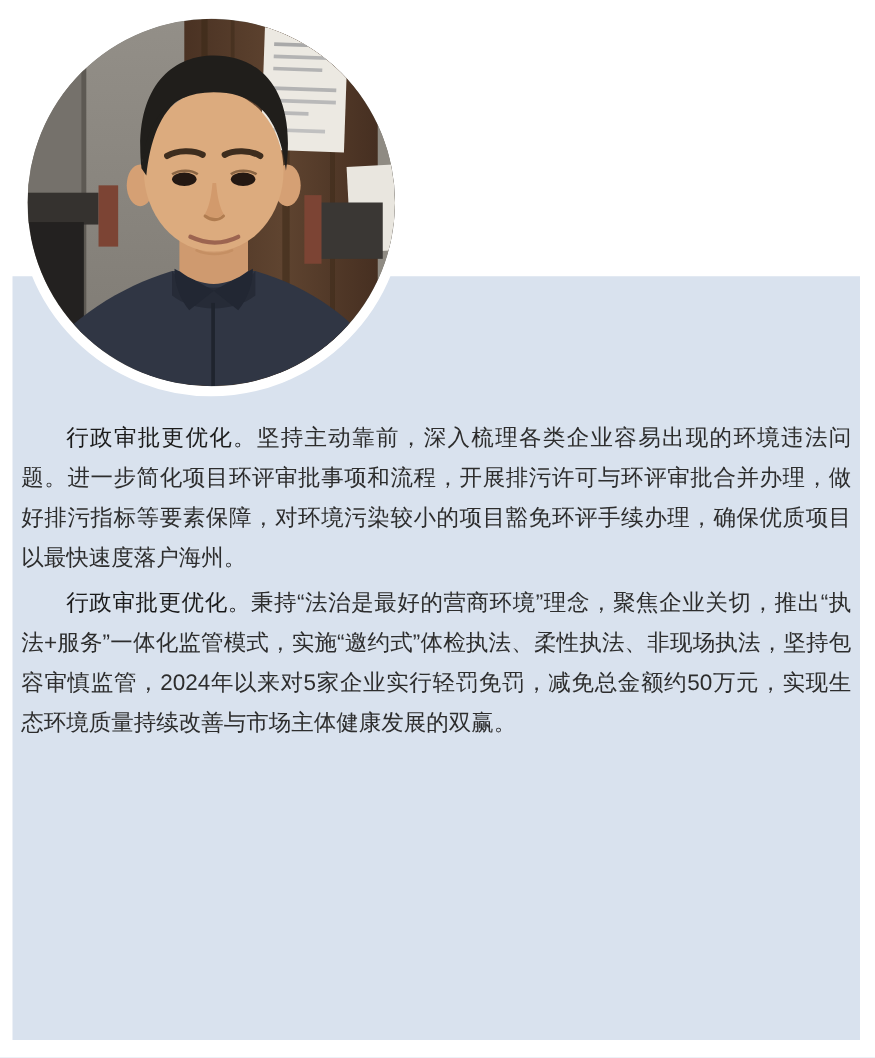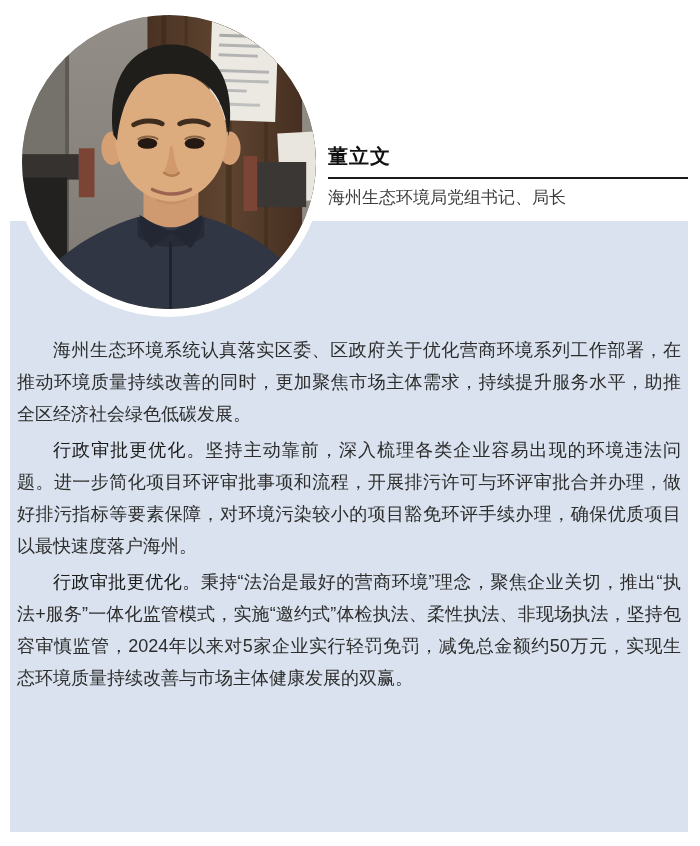--- a/index.html
+++ b/index.html
@@ -106,25 +106,19 @@
         <path d="M 166,127 C 171,123 181,123 187,127" stroke="#8a6544" stroke-width="2" fill="none"></path>
         <path d="M 151,134 C 150,146 148,154 145,159 C 149,164 156,164 160,159 C 157,154 155,146 154,134" fill="#d29a6c"></path>
         <path d="M 145,161 C 150,165 156,165 160,161" stroke="#b07c50" stroke-width="2.5" fill="none" stroke-linecap="round"></path>
         <path d="M 133,178 C 146,184 160,184 172,178" stroke="#9c6450" stroke-width="3.5" fill="none" stroke-linecap="round"></path>
         <path d="M 138,189 C 147,193 158,193 167,189" stroke="#c08a5e" stroke-width="2" fill="none" stroke-linecap="round" opacity="0.7"></path>
         <rect x="150" y="232" width="3" height="68" fill="#1f242e"></rect>
       </g>
     </svg>
   </div>
 
-  <div class="profile-info">
-    <div class="person-name">董立文</div>
-    <hr class="name-divider">
-    <div class="person-title">海州生态环境局党组书记、局长</div>
-  </div>
 
   <div class="content-box">
-    <p><b></b><span>海州生态环境系统认真落实区委、区政府关于优化营商环境系列工作部署，在推动环境质量持续改善的同时，更加聚焦市场主体需求，持续提升服务水平，助推全区经济社会绿色低碳发展。</span></p>
     <p><b>行政审批更优化。</b><span>坚持主动靠前，深入梳理各类企业容易出现的环境违法问题。进一步简化项目环评审批事项和流程，开展排污许可与环评审批合并办理，做好排污指标等要素保障，对环境污染较小的项目豁免环评手续办理，确保优质项目以最快速度落户海州。</span></p>
     <p><b>行政审批更优化。</b><span>秉持“法治是最好的营商环境”理念，聚焦企业关切，推出“执法+服务”一体化监管模式，实施“邀约式”体检执法、柔性执法、非现场执法，坚持包容审慎监管，2024年以来对5家企业实行轻罚免罚，减免总金额约50万元，实现生态环境质量持续改善与市场主体健康发展的双赢。</span></p>
   </div>
 
 </div>
 
 </body></html>

